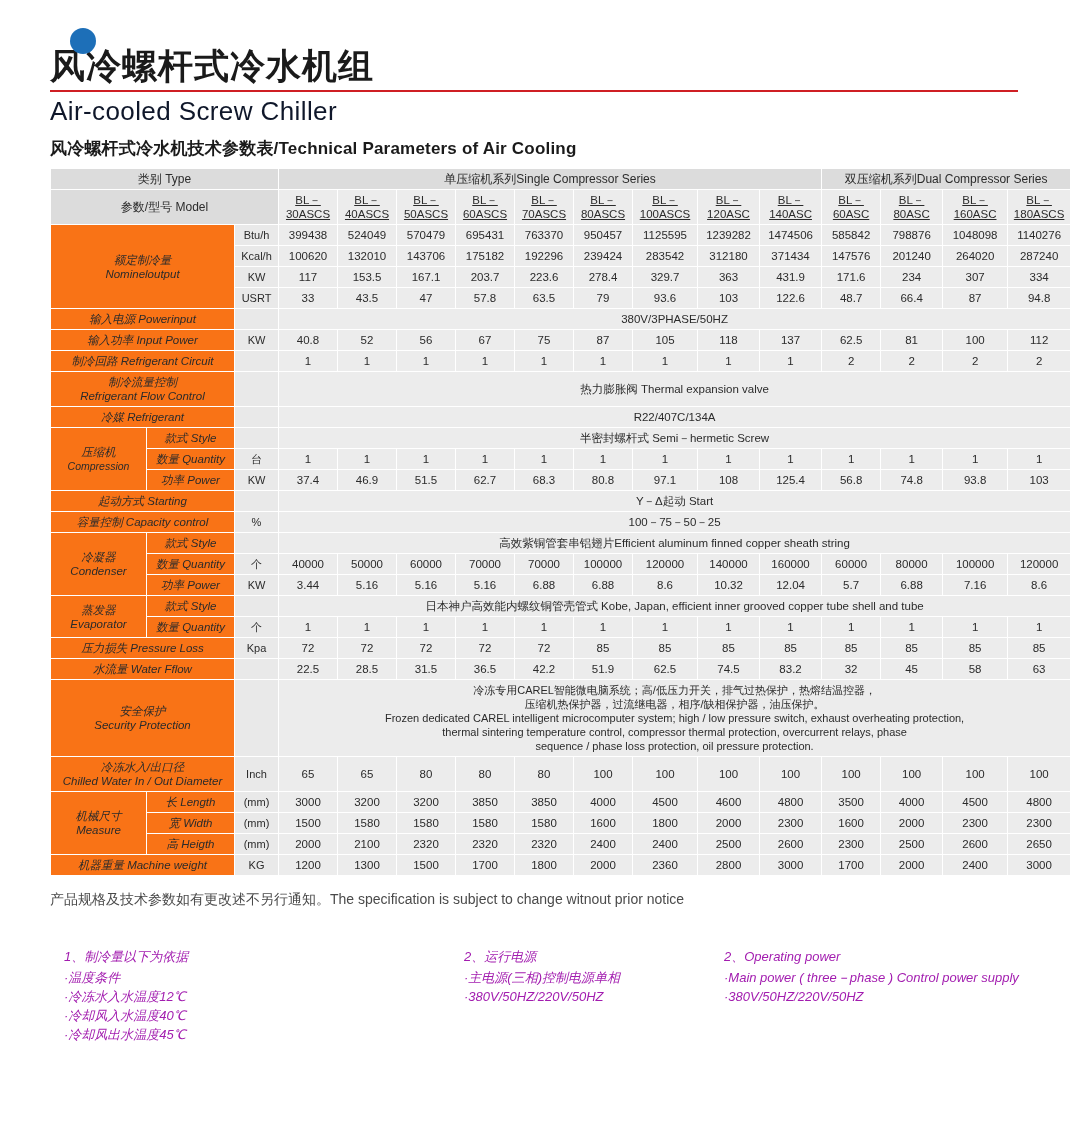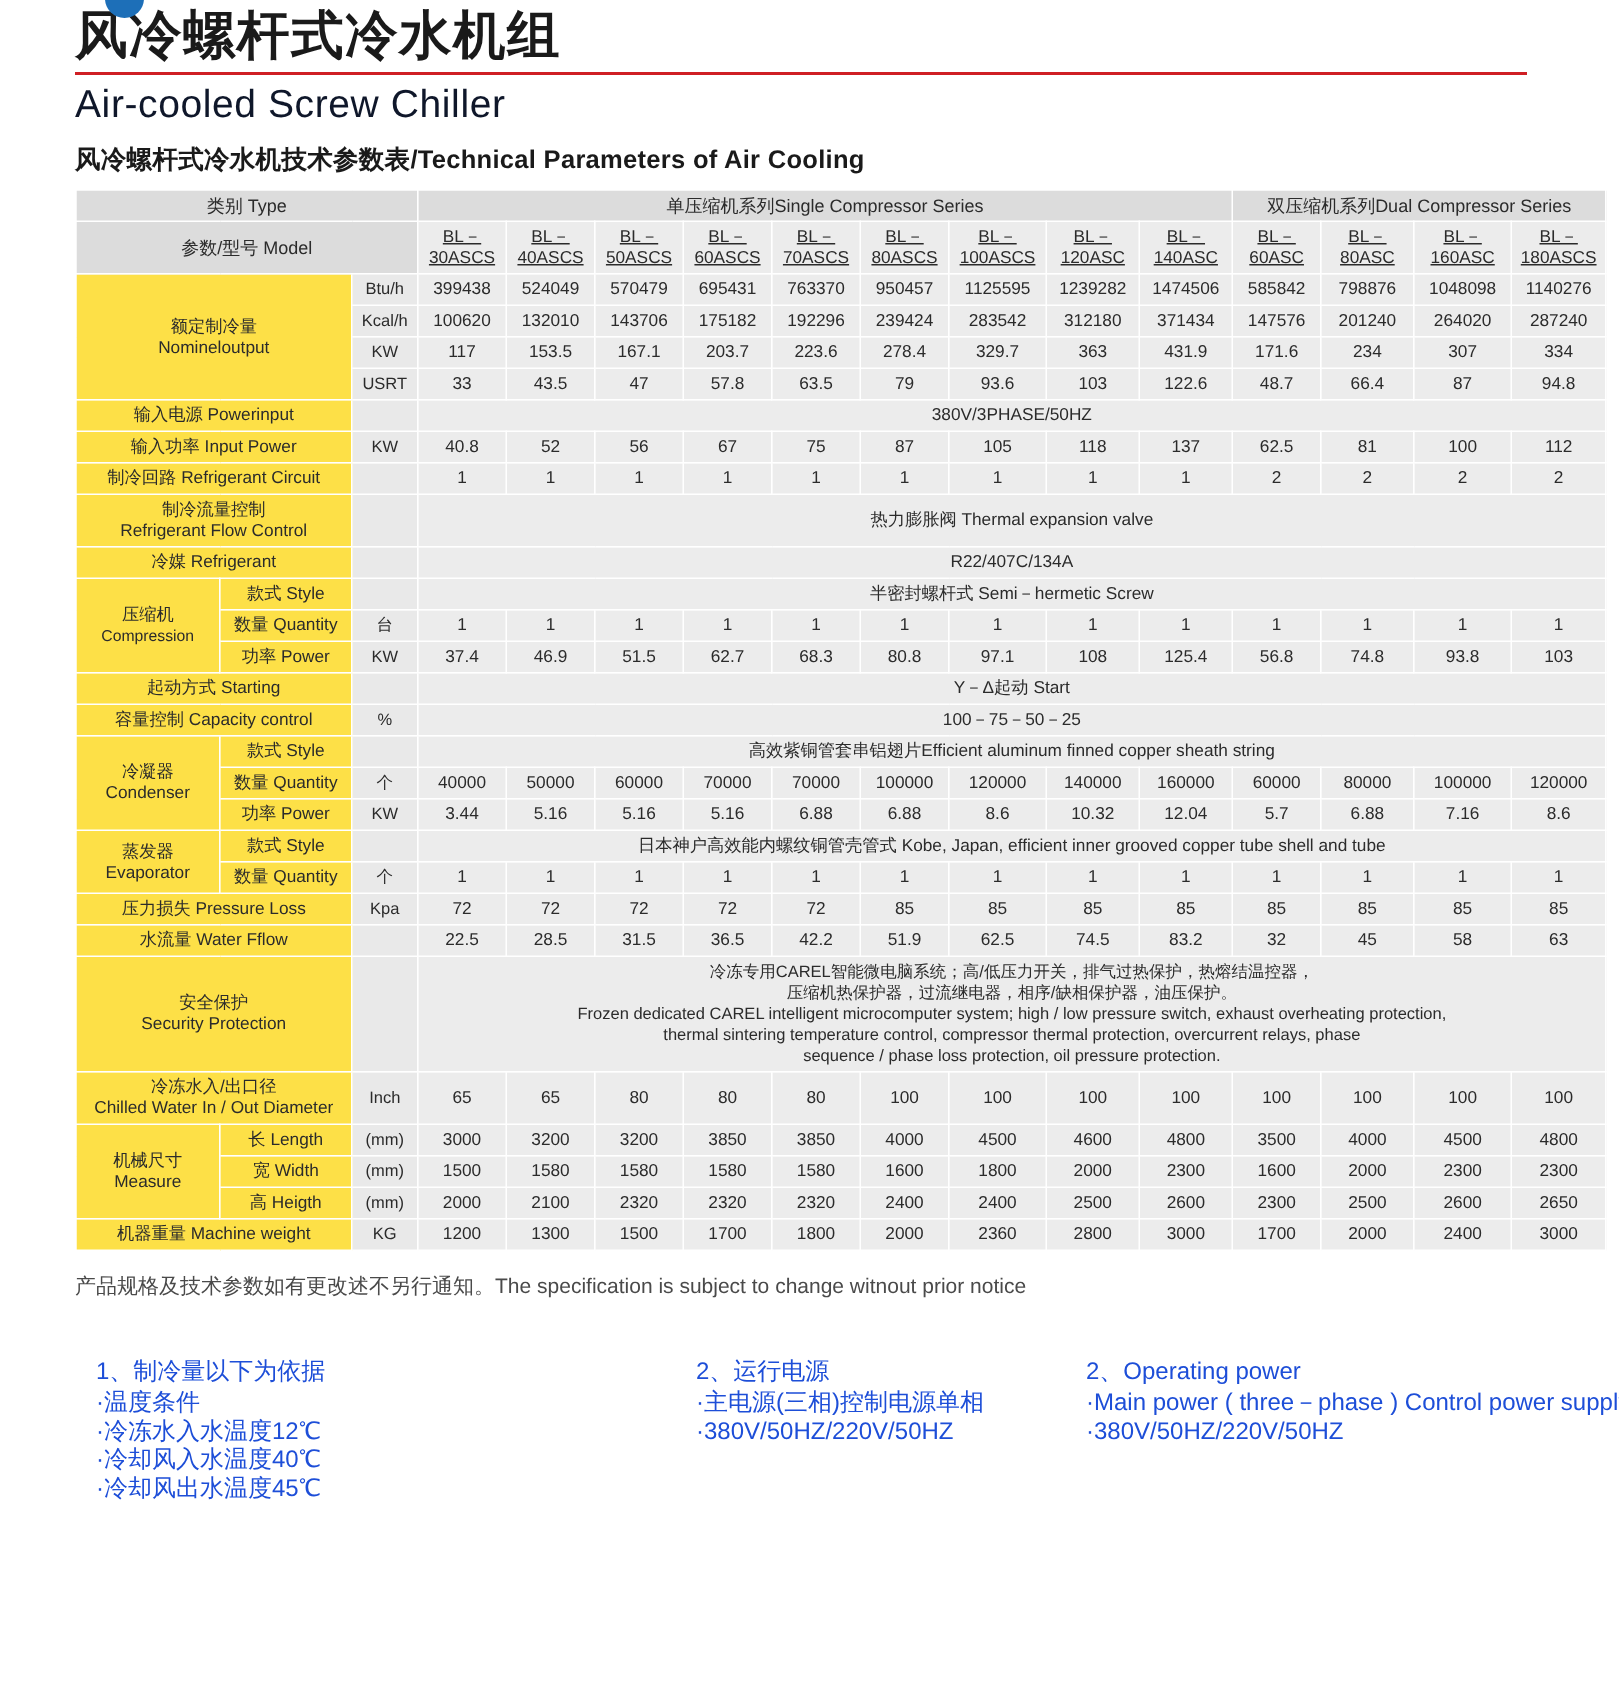--- a/index.html
+++ b/index.html
@@ -17,20 +17,21 @@
   }
   .page {
     padding: 0 20px;
     box-sizing: border-box;
     width: 1079px;
   }
   
   .title-block {
     padding: 0 0 0 30px;
     position: relative;
+    margin-top: 42px;
   }
   .logo-dot {
     position: absolute;
     left: 50px;
     top: -14px;
     width: 26px;
     height: 26px;
     border-radius: 50%;
     background: #1d6fb8;
   }
@@ -77,21 +78,22 @@
     border: 1px solid #ffffff;
     background: #ececec;
     text-align: center;
     vertical-align: middle;
     padding: 3px 1px;
     color: #2b2b2b;
     font-weight: normal;
     line-height: 14px;
   }
   table.spec td.lbl {
-    background: #fde047;
+    background: #f97316;
+    font-style: italic;
   }
   table.spec td.hdr {
     background: #dcdcdc;
     font-size: 12px;
   }
   table.spec td.unit {
     background: #e9e9e9;
     font-size: 11px;
     width: 44px;
   }
@@ -125,23 +127,24 @@
     display: inline-block;
     width: 0; height: 0;
     border-top: 6px solid transparent;
     border-bottom: 6px solid transparent;
     border-right: 9px solid #1a1a1a;
     margin-right: 4px;
     vertical-align: middle;
   }
   .remark-cols {
     display: flex;
-    font-size: 16px;
+    font-size: 13px;
     line-height: 19px;
-    color: #1d4ed8;
+    color: #a21caf;
+    font-style: italic;
   }
   .rcol { }
   .rcol.c1 { width: 400px; padding-left: 14px; }
   .rcol.c2 { width: 260px; }
   .rcol.c3 { width: 330px; }
   .rhead { margin-bottom: 2px; }
   .rline { white-space: nowrap; }
 </style>
 </head>
 <body>

